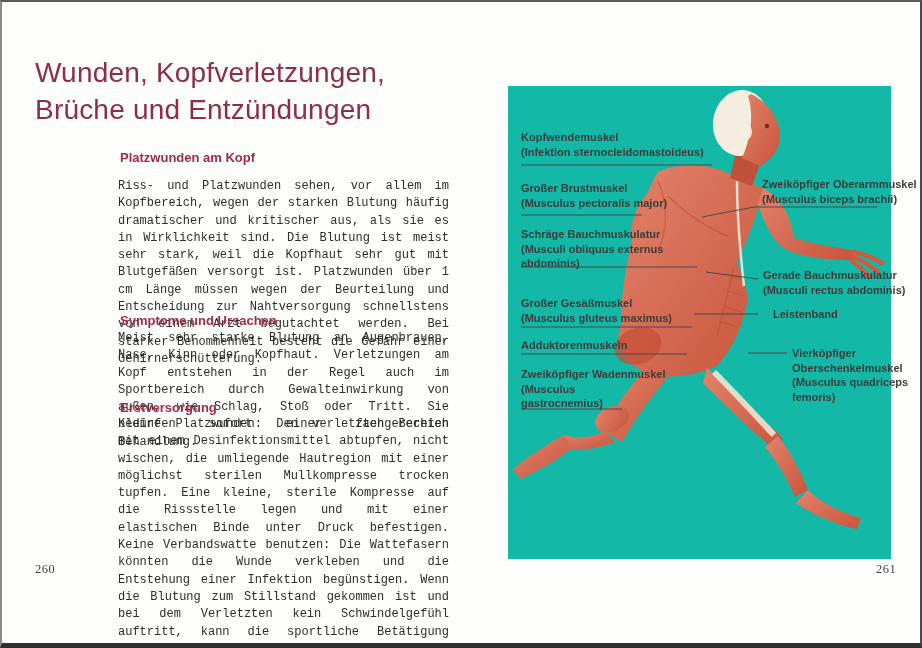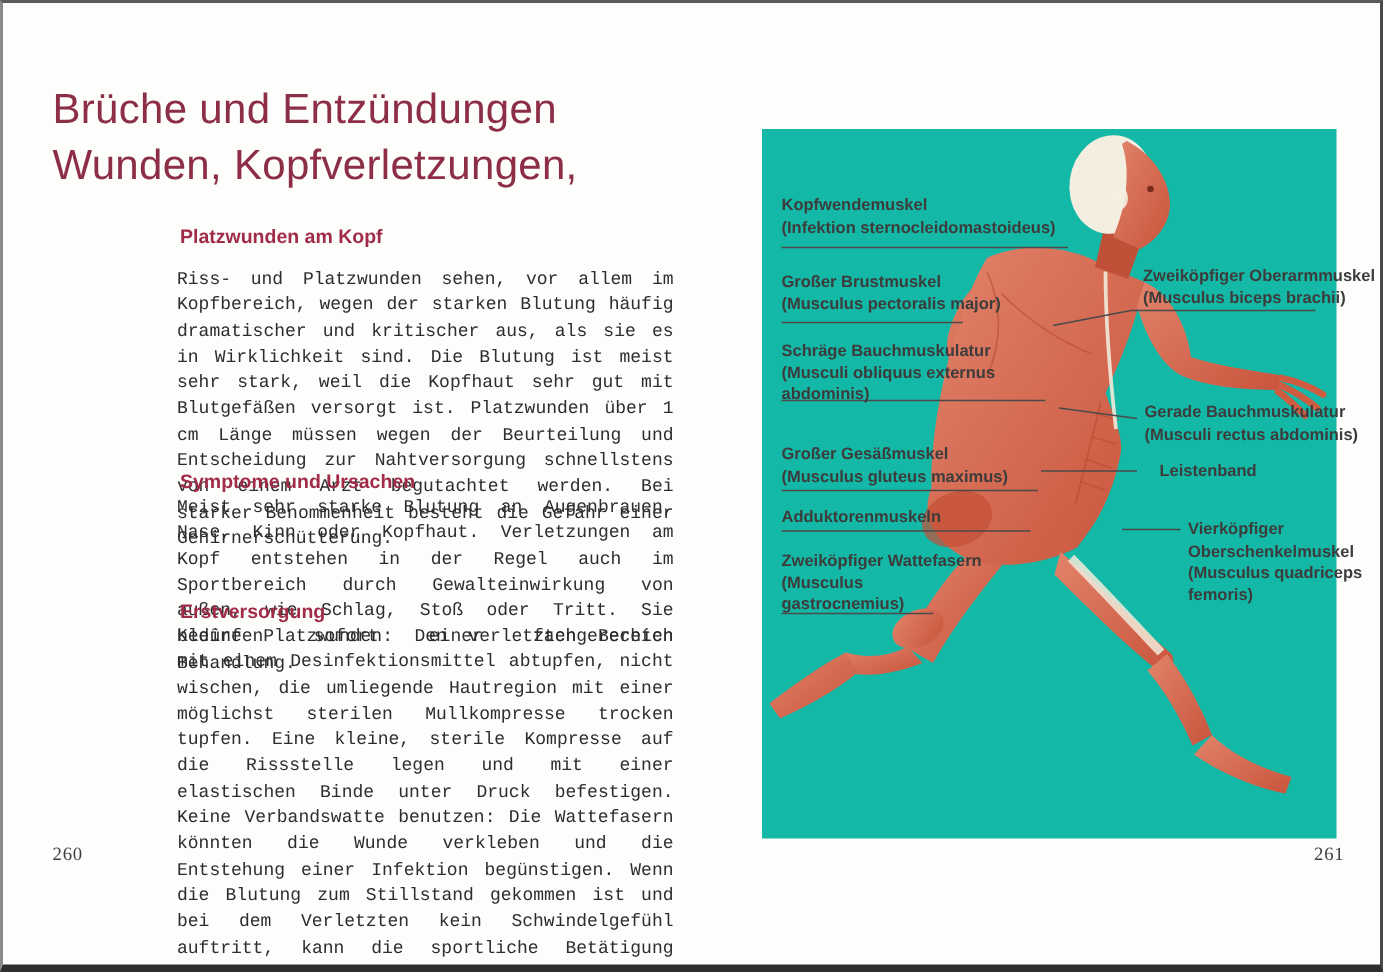--- a/index.html
+++ b/index.html
@@ -63,22 +63,22 @@
   #lblR2{left:255px;top:221px;width:120px;margin-left:10px;}
   #lblR3{left:284px;top:260px;width:132px;}
 </style>
 </head>
 <body>
 
 <div class="spread">
 
   <div>
     <div class="page-title">
+      <div>Wunden, Kopfverletzungen,</div>
       <div>Brüche und Entzündungen</div>
-      <div>Wunden, Kopfverletzungen,</div>
     </div>
 
     <div class="sec-head" id="head1">Platzwunden am Kopf</div>
     <div class="body-par" id="par1">Riss- und Platzwunden sehen, vor allem im Kopfbereich, wegen der starken Blutung häufig dramatischer und kritischer aus, als sie es in Wirklichkeit sind. Die Blutung ist meist sehr stark, weil die Kopfhaut sehr gut mit Blutgefäßen versorgt ist. Platzwunden über 1 cm Länge müssen wegen der Beurteilung und Entscheidung zur Nahtversorgung schnellstens von einem Arzt begutachtet werden. Bei starker Benommenheit besteht die Gefahr einer Gehirnerschütterung.</div>
 
     <div class="sec-head" id="head2">Symptome und Ursachen</div>
     <div class="body-par" id="par2">Meist sehr starke Blutung an Augenbrauen, Nase, Kinn oder Kopfhaut. Verletzungen am Kopf entstehen in der Regel auch im Sportbereich durch Gewalteinwirkung von außen, wie Schlag, Stoß oder Tritt. Sie bedürfen sofort einer fachgerechten Behandlung.</div>
 
     <div class="sec-head" id="head3">Erstversorgung</div>
     <div class="body-par" id="par3">Kleine Platzwunden: Den verletzten Bereich mit einem Desinfektionsmittel abtupfen, nicht wischen, die umliegende Hautregion mit einer möglichst sterilen Mullkompresse trocken tupfen. Eine kleine, sterile Kompresse auf die Rissstelle legen und mit einer elastischen Binde unter Druck befestigen. Keine Verbandswatte benutzen: Die Wattefasern könnten die Wunde verkleben und die Entstehung einer Infektion begünstigen. Wenn die Blutung zum Stillstand gekommen ist und bei dem Verletzten kein Schwindelgefühl auftritt, kann die sportliche Betätigung meist fortgesetzt werden.</div>
@@ -169,21 +169,21 @@
         <span class="latin">(Musculi obliquus externus abdominis)</span>
       </div>
       <div class="muscle-label" id="lblL3">
         <span>Großer Gesäßmuskel</span>
         <span class="latin">(Musculus gluteus maximus)</span>
       </div>
       <div class="muscle-label" id="lblL4">
         <span>Adduktorenmuskeln</span>
       </div>
       <div class="muscle-label" id="lblL5">
-        <span>Zweiköpfiger Wattefasern</span>
+        <span>Zweiköpfiger Wadenmuskel</span>
         <span class="latin">(Musculus gastrocnemius)</span>
       </div>
 
       <div class="muscle-label" id="lblR0">
         <span>Zweiköpfiger Oberarmmuskel</span>
         <span class="latin">(Musculus biceps brachii)</span>
       </div>
       <div class="muscle-label" id="lblR1">
         <span>Gerade Bauchmuskulatur</span>
         <span class="latin">(Musculi rectus abdominis)</span>

